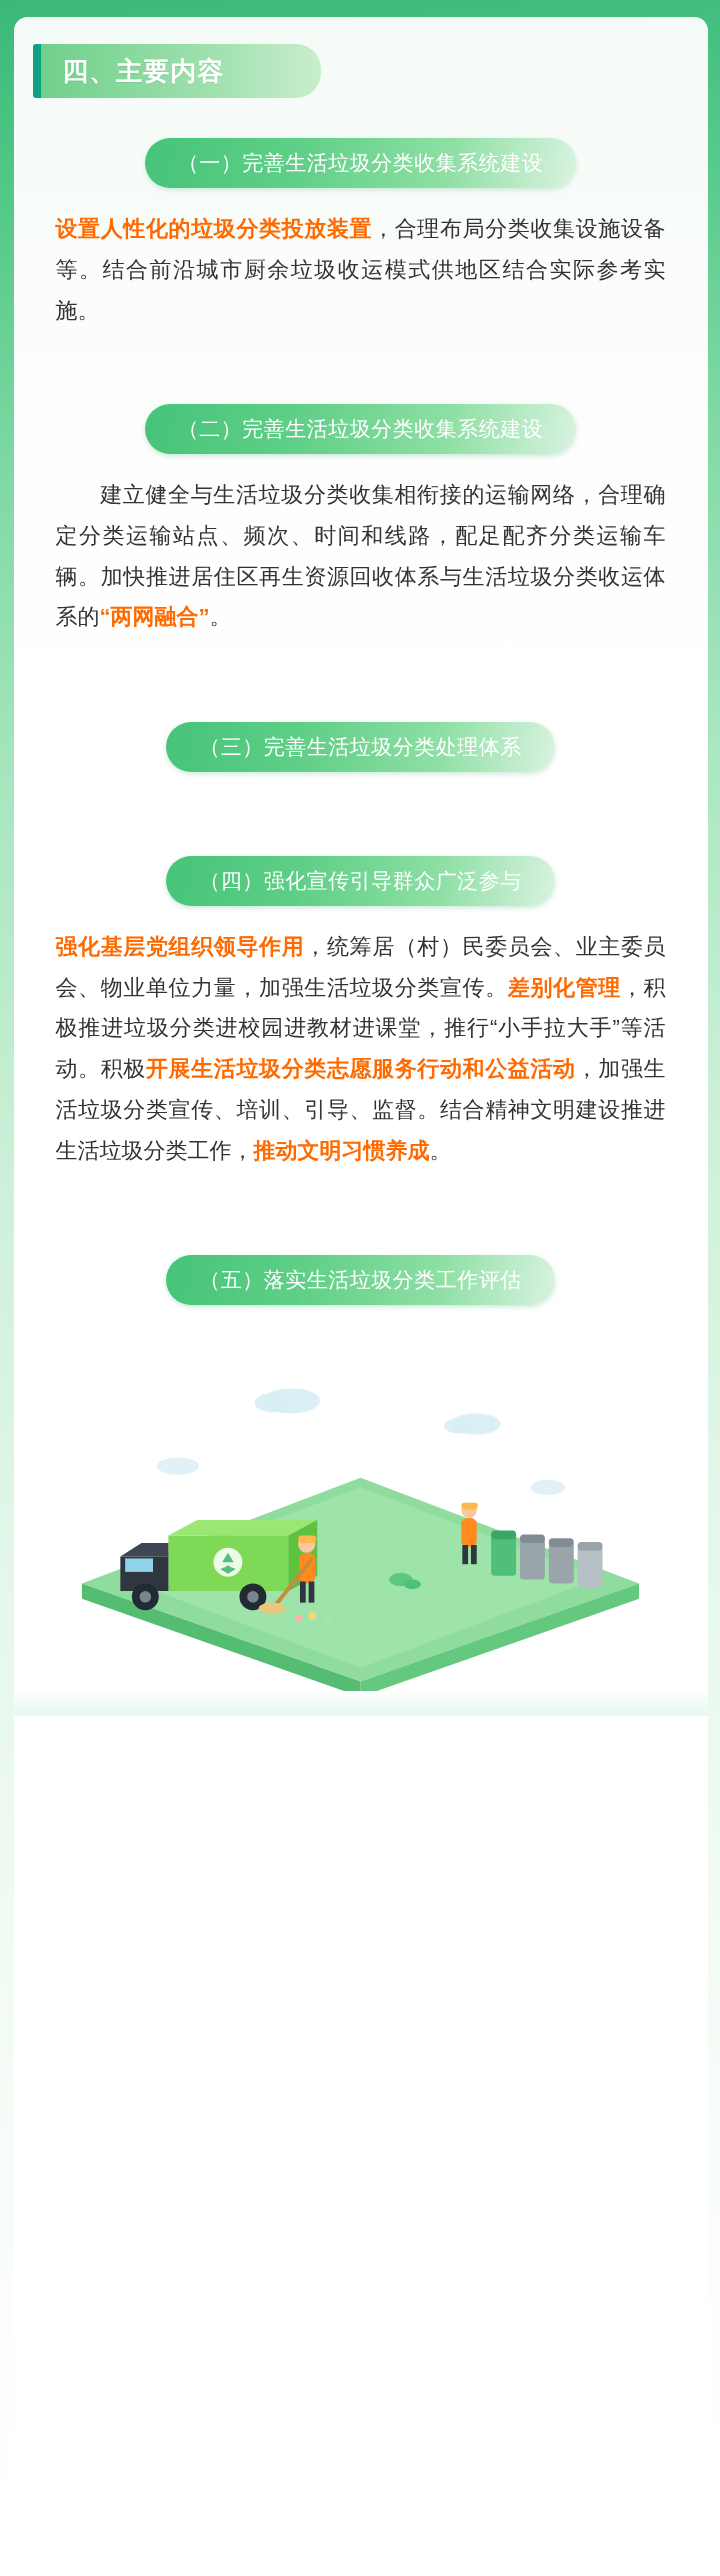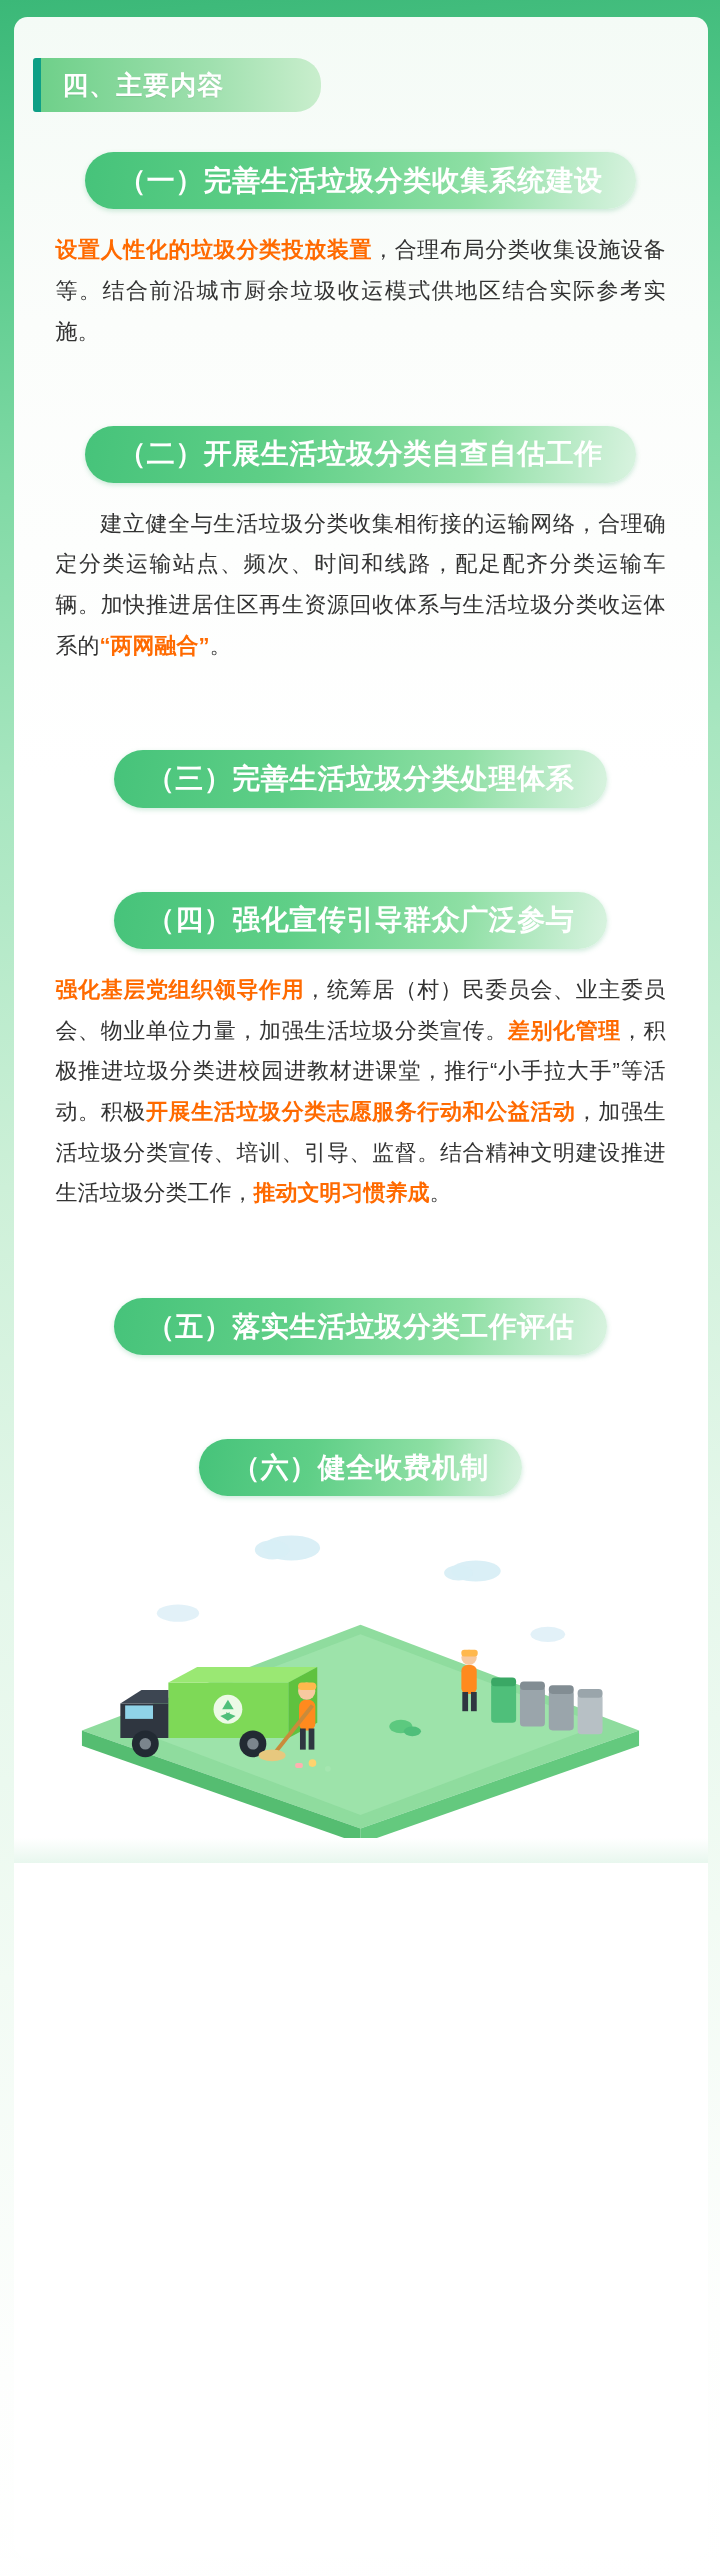--- a/index.html
+++ b/index.html
@@ -20,21 +20,21 @@
     background: linear-gradient(180deg, #f4fbf6 0%, #fbfdfb 12%, #ffffff 30%, #ffffff 100%);
     border-radius: 13.5px;
     min-height: 2541px;
     padding: 25px 0 0 0;
     overflow: hidden;
   }
   
   .main-heading {
     display: flex;
     align-items: stretch;
-    margin: 16px 0 0 19px;
+    margin: 2px 0 0 19px;
     width: 288px;
     height: 54px;
     position: relative;
   }
   .main-heading .bar {
     width: 8.7px;
     background: #0e9f86;
     border-radius: 2.9px 0 0 2.9px;
   }
   .main-heading .label {
@@ -58,22 +58,22 @@
   }
   .pill {
     display: inline-flex;
     align-items: center;
     justify-content: center;
     min-height: 50px;
     padding: 9.6px 33px;
     border-radius: 29px;
     background: linear-gradient(100deg, #46c37a 0%, #5fcf87 35%, #8edfa4 70%, #d9f3e0 100%);
     color: #ffffff;
-    font-size: 28px;
-    font-weight: bold;
+    font-size: 21px;
+    font-weight: normal;
     letter-spacing: 0.5px;
     box-shadow: 0 1.9px 4.8px rgba(60,170,110,0.25);
     white-space: nowrap;
   }
   
   .para {
     margin: 21px 42px 0 42px;
     font-size: 22px;
     line-height: 1.85;
     color: #333333;
@@ -113,21 +113,21 @@
     <div class="pill-wrap">
       <div class="pill">（一）完善生活垃圾分类收集系统建设</div>
     </div>
     <p class="para">
       <span class="hl-orange">设置人性化的垃圾分类投放装置</span><span>，合理布局分类收集设施设备等。结合前沿城市厨余垃圾收运模式供地区结合实际参考实施。</span>
     </p>
 
     <div class="spacer-lg"></div>
 
     <div class="pill-wrap">
-      <div class="pill">（二）开展生活垃圾分类自查自估工作</div>
+      <div class="pill">（二）完善生活垃圾分类收集系统建设</div>
     </div>
     <p class="para">
       <span class="indent"></span><span>建立健全与生活垃圾分类收集相衔接的运输网络，合理确定分类运输站点、频次、时间和线路，配足配齐分类运输车辆。加快推进居住区再生资源回收体系与生活垃圾分类收运体系的</span><span class="hl-orange">“两网融合”</span><span>。</span>
     </p>
 
     <div class="spacer-xl"></div>
 
     <div class="pill-wrap">
       <div class="pill">（三）完善生活垃圾分类处理体系</div>
     </div>
@@ -142,23 +142,20 @@
     </p>
 
     <div class="spacer-xl"></div>
 
     <div class="pill-wrap">
       <div class="pill">（五）落实生活垃圾分类工作评估</div>
     </div>
 
     <div class="spacer-xl"></div>
 
-    <div class="pill-wrap">
-      <div class="pill">（六）健全收费机制</div>
-    </div>
 
     <div class="illustration">
       <svg class="ill-svg" width="673" height="317" viewBox="0 0 700 330">
 
         <ellipse cx="278" cy="28" rx="30" ry="13" fill="#d8eef6" opacity="0.95"></ellipse>
         <ellipse cx="258" cy="30" rx="18" ry="10" fill="#d8eef6" opacity="0.95"></ellipse>
         <ellipse cx="470" cy="52" rx="26" ry="11" fill="#d8eef6" opacity="0.95"></ellipse>
         <ellipse cx="452" cy="54" rx="15" ry="8" fill="#d8eef6" opacity="0.95"></ellipse>
         <ellipse cx="160" cy="96" rx="22" ry="9" fill="#dff0f7" opacity="0.9"></ellipse>
         <ellipse cx="545" cy="118" rx="18" ry="8" fill="#dff0f7" opacity="0.9"></ellipse>

